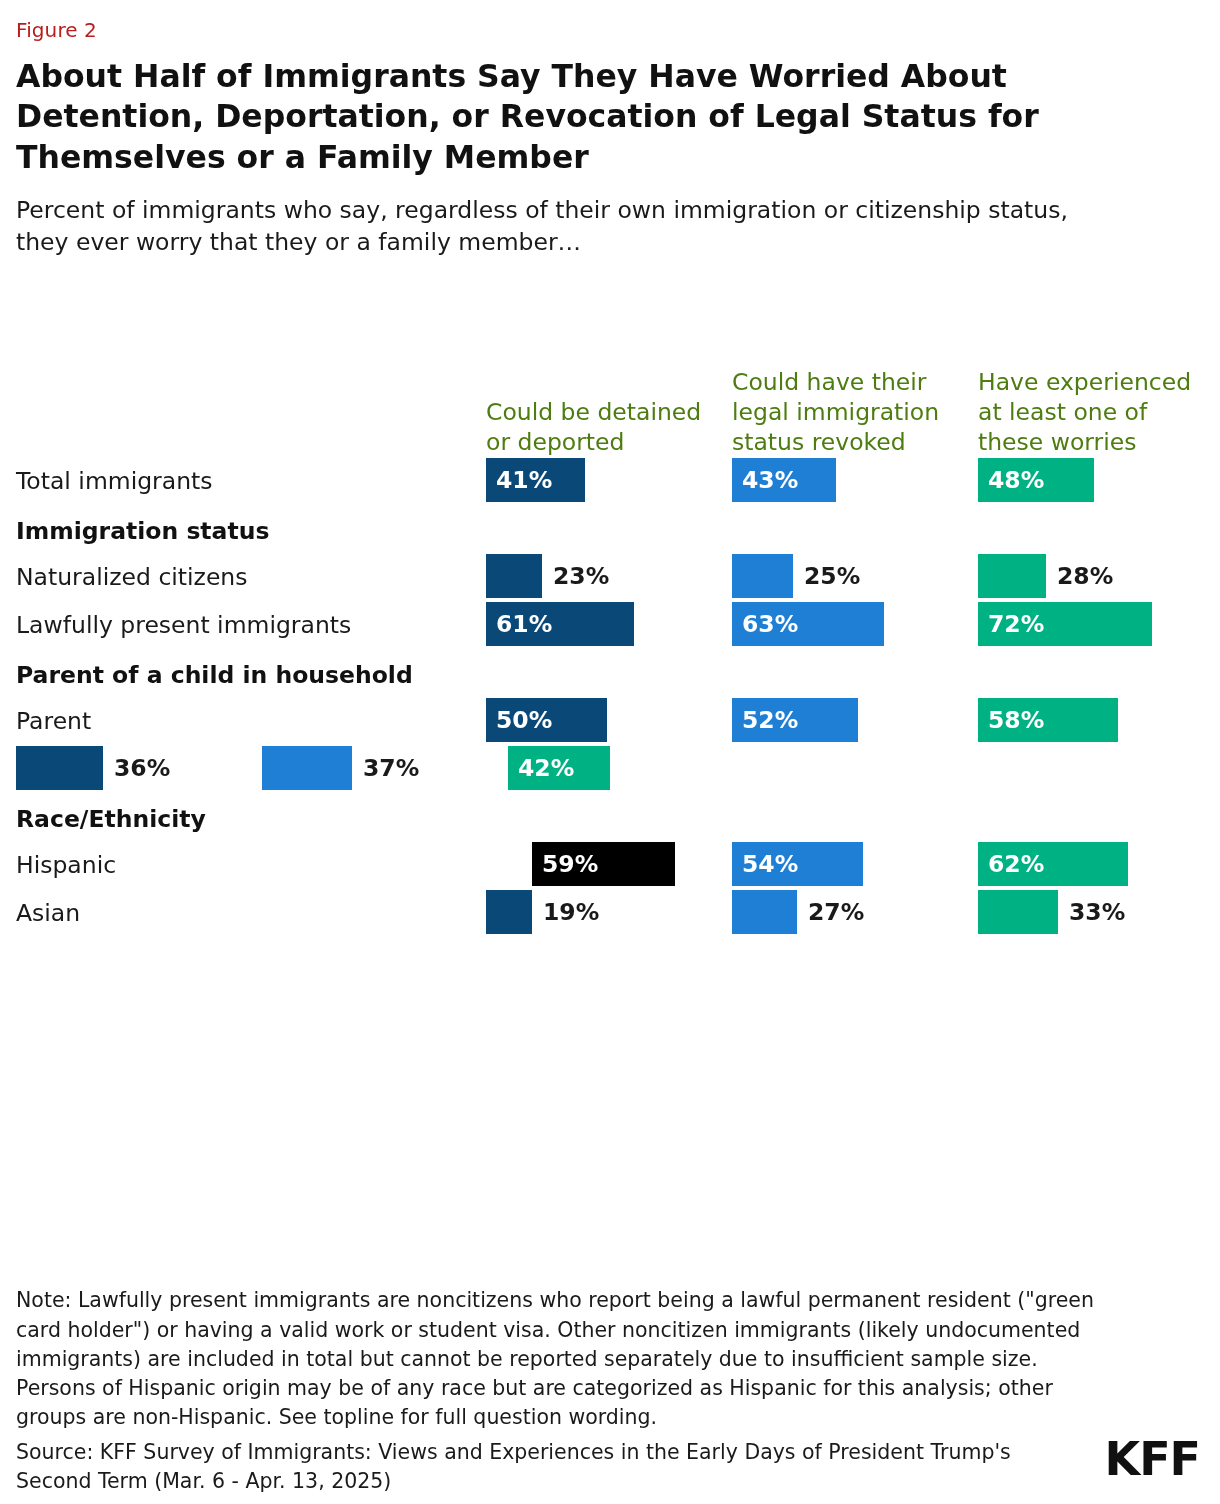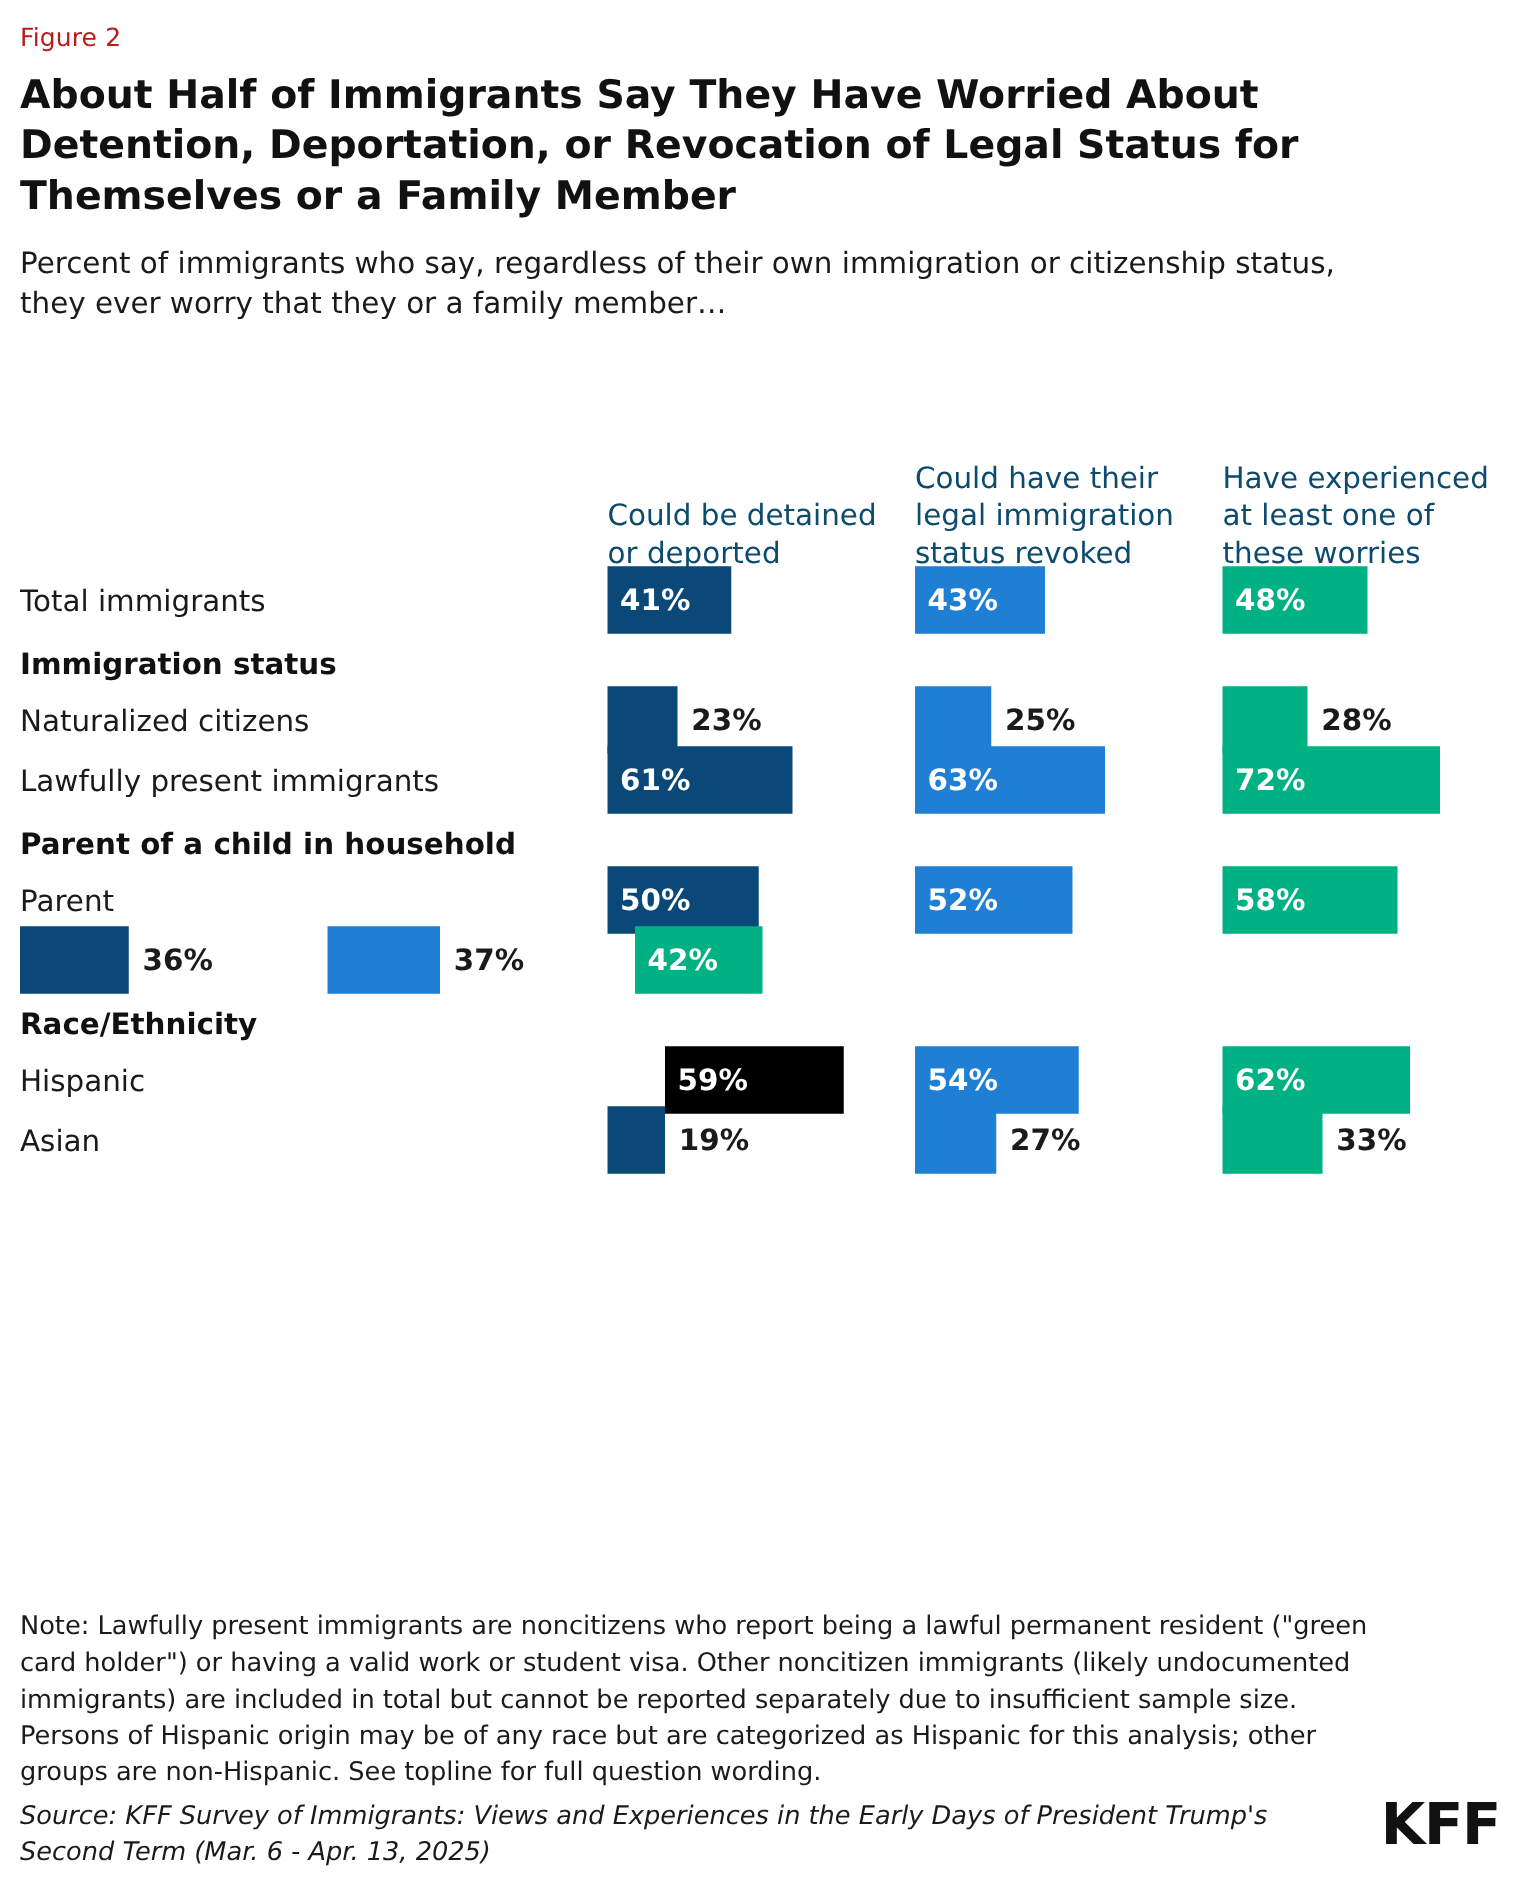--- a/index.html
+++ b/index.html
@@ -72,21 +72,21 @@
 
   
   .header-row {
     display: flex;
     align-items: flex-end;
     height: 176px;
   }
   .col-head {
     font-size: 23.5px;
     line-height: 1.28;
-    color: #0c4a6e;
+    color: #4d7c0f;
   }
 
   .cat-label {
     font-size: 23.5px;
     color: #1a1a1a;
     line-height: 1.2;
     padding-bottom: 8px;
   }
   .group-label {
     font-size: 23.5px;
@@ -95,21 +95,21 @@
     line-height: 1.2;
     padding: 12px 0 6px 0;
   }
 
   .bar-wrap {
     display: flex;
     align-items: center;
     height: 46px;
   }
   .bar {
-    height: 54px;
+    height: 44px;
     display: flex;
     align-items: center;
     box-sizing: border-box;
   }
   .bar .inside {
     color: #ffffff;
     font-weight: bold;
     font-size: 23.5px;
     padding-left: 10px;
     white-space: nowrap;
@@ -143,21 +143,20 @@
     display: flex;
     align-items: flex-end;
     justify-content: space-between;
   }
   .source {
     font-size: 20.5px;
     line-height: 1.42;
     color: #1a1a1a;
     max-width: 1000px;
     padding-bottom: 8px;
-    font-style: italic;
   }
   .kff-logo {
     font-size: 46px;
     font-weight: bold;
     letter-spacing: -1px;
     color: #111111;
     padding-right: 4px;
     padding-bottom: 18px;
   }
 </style>

